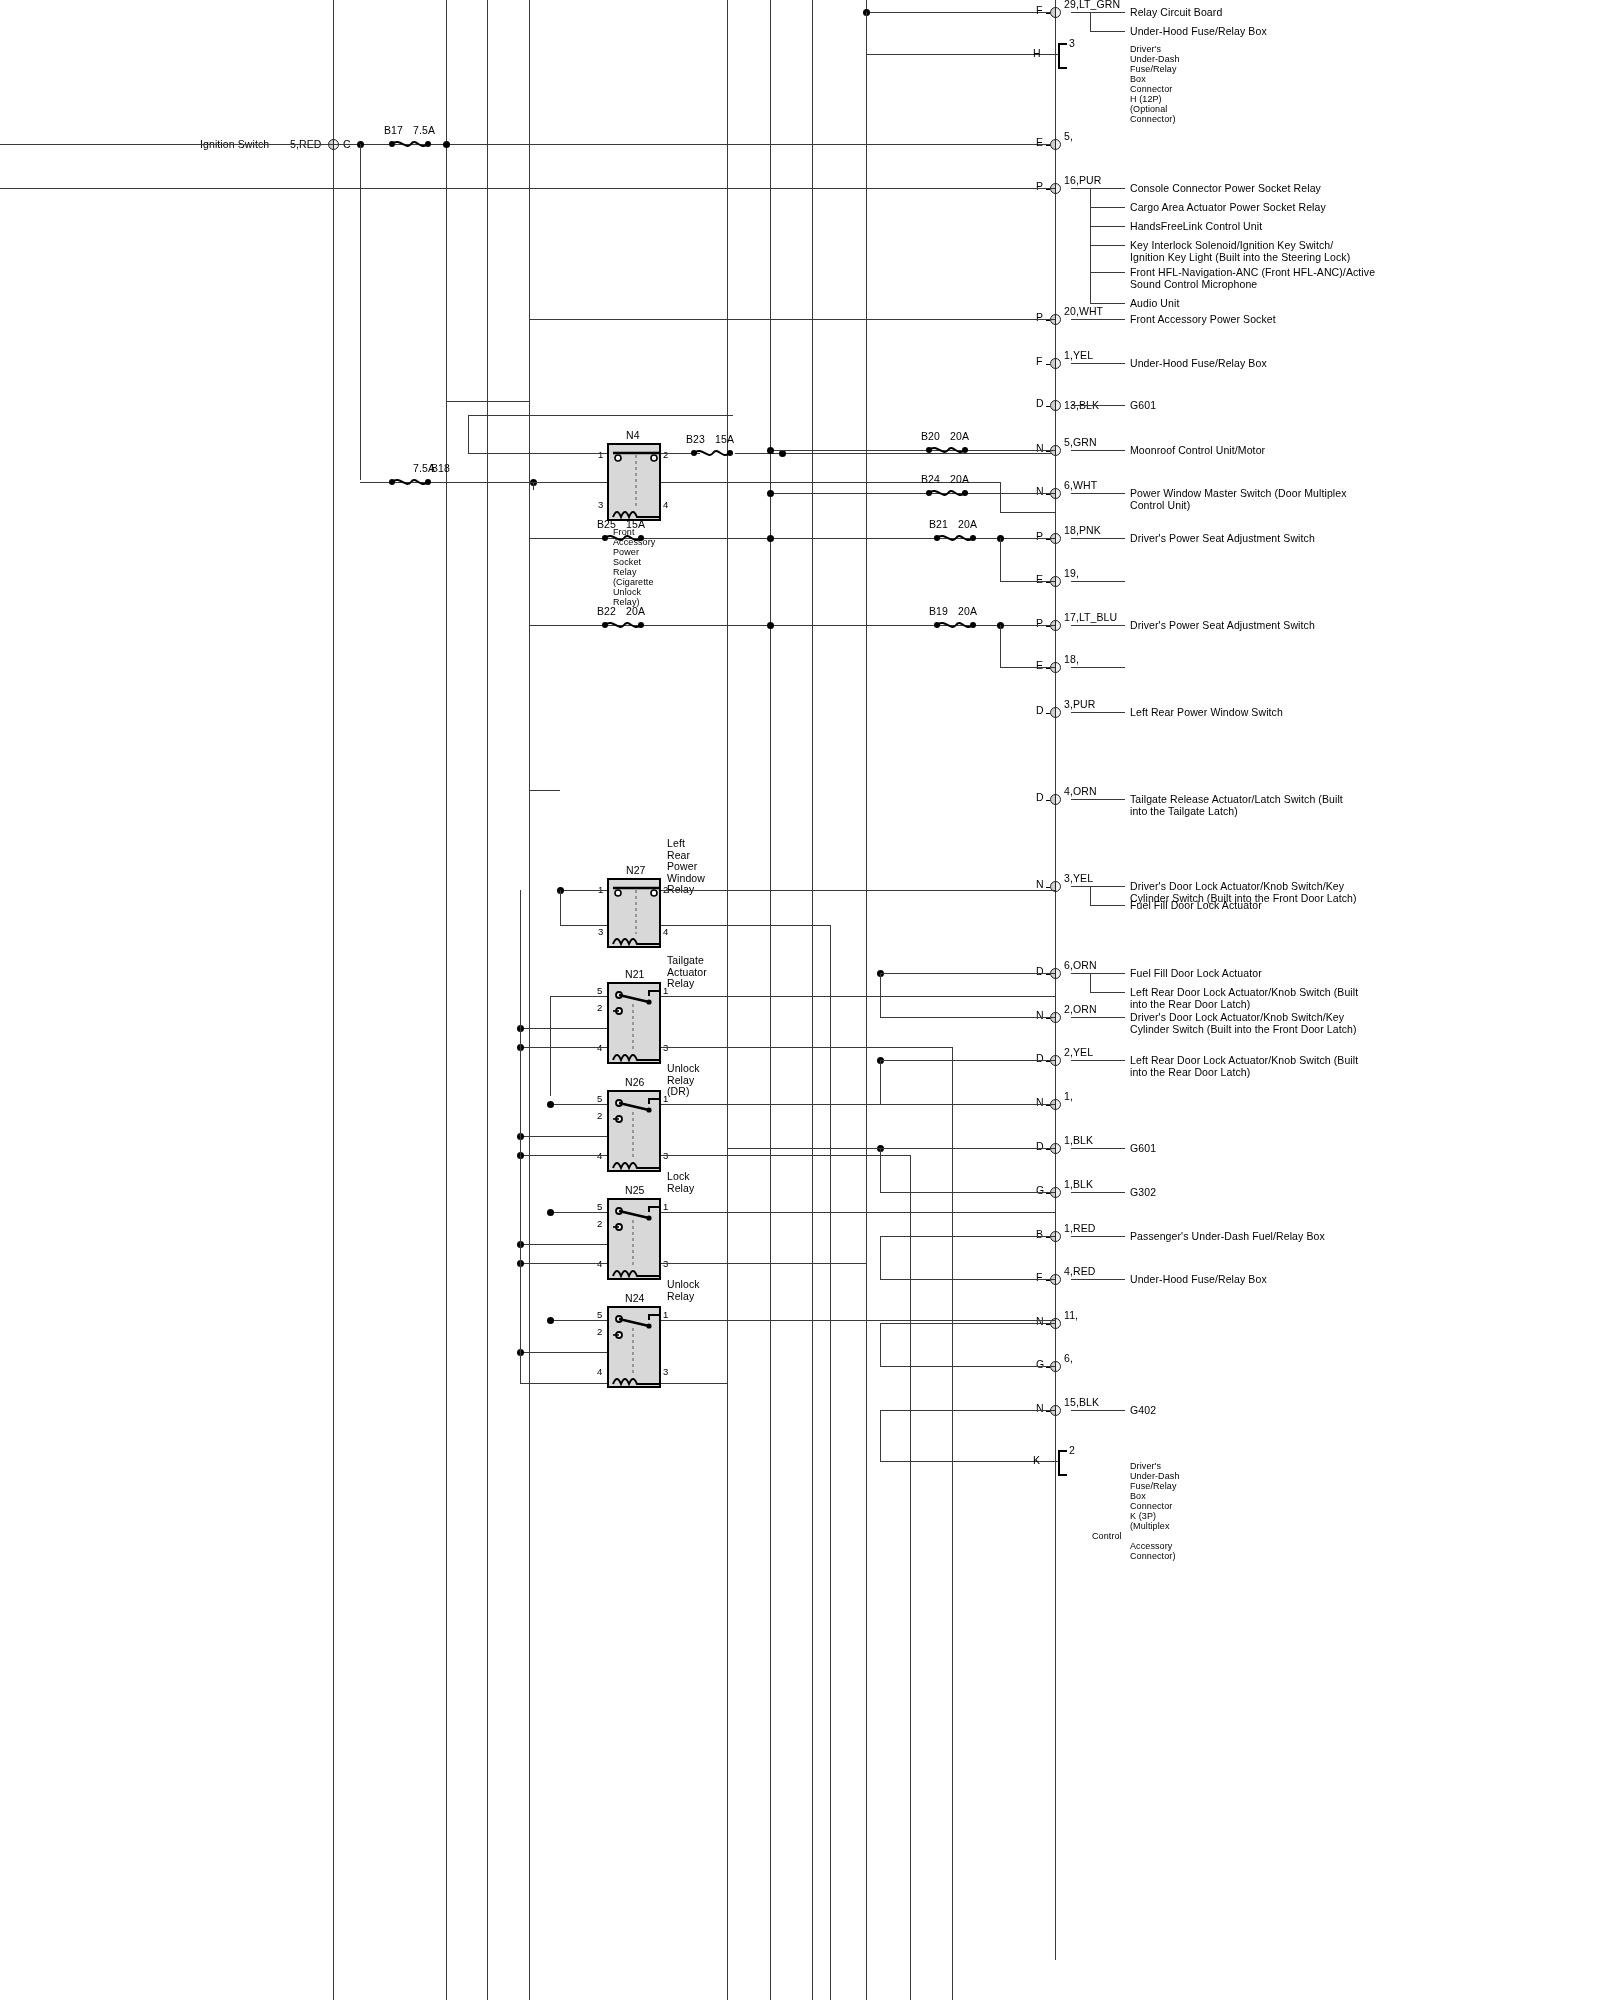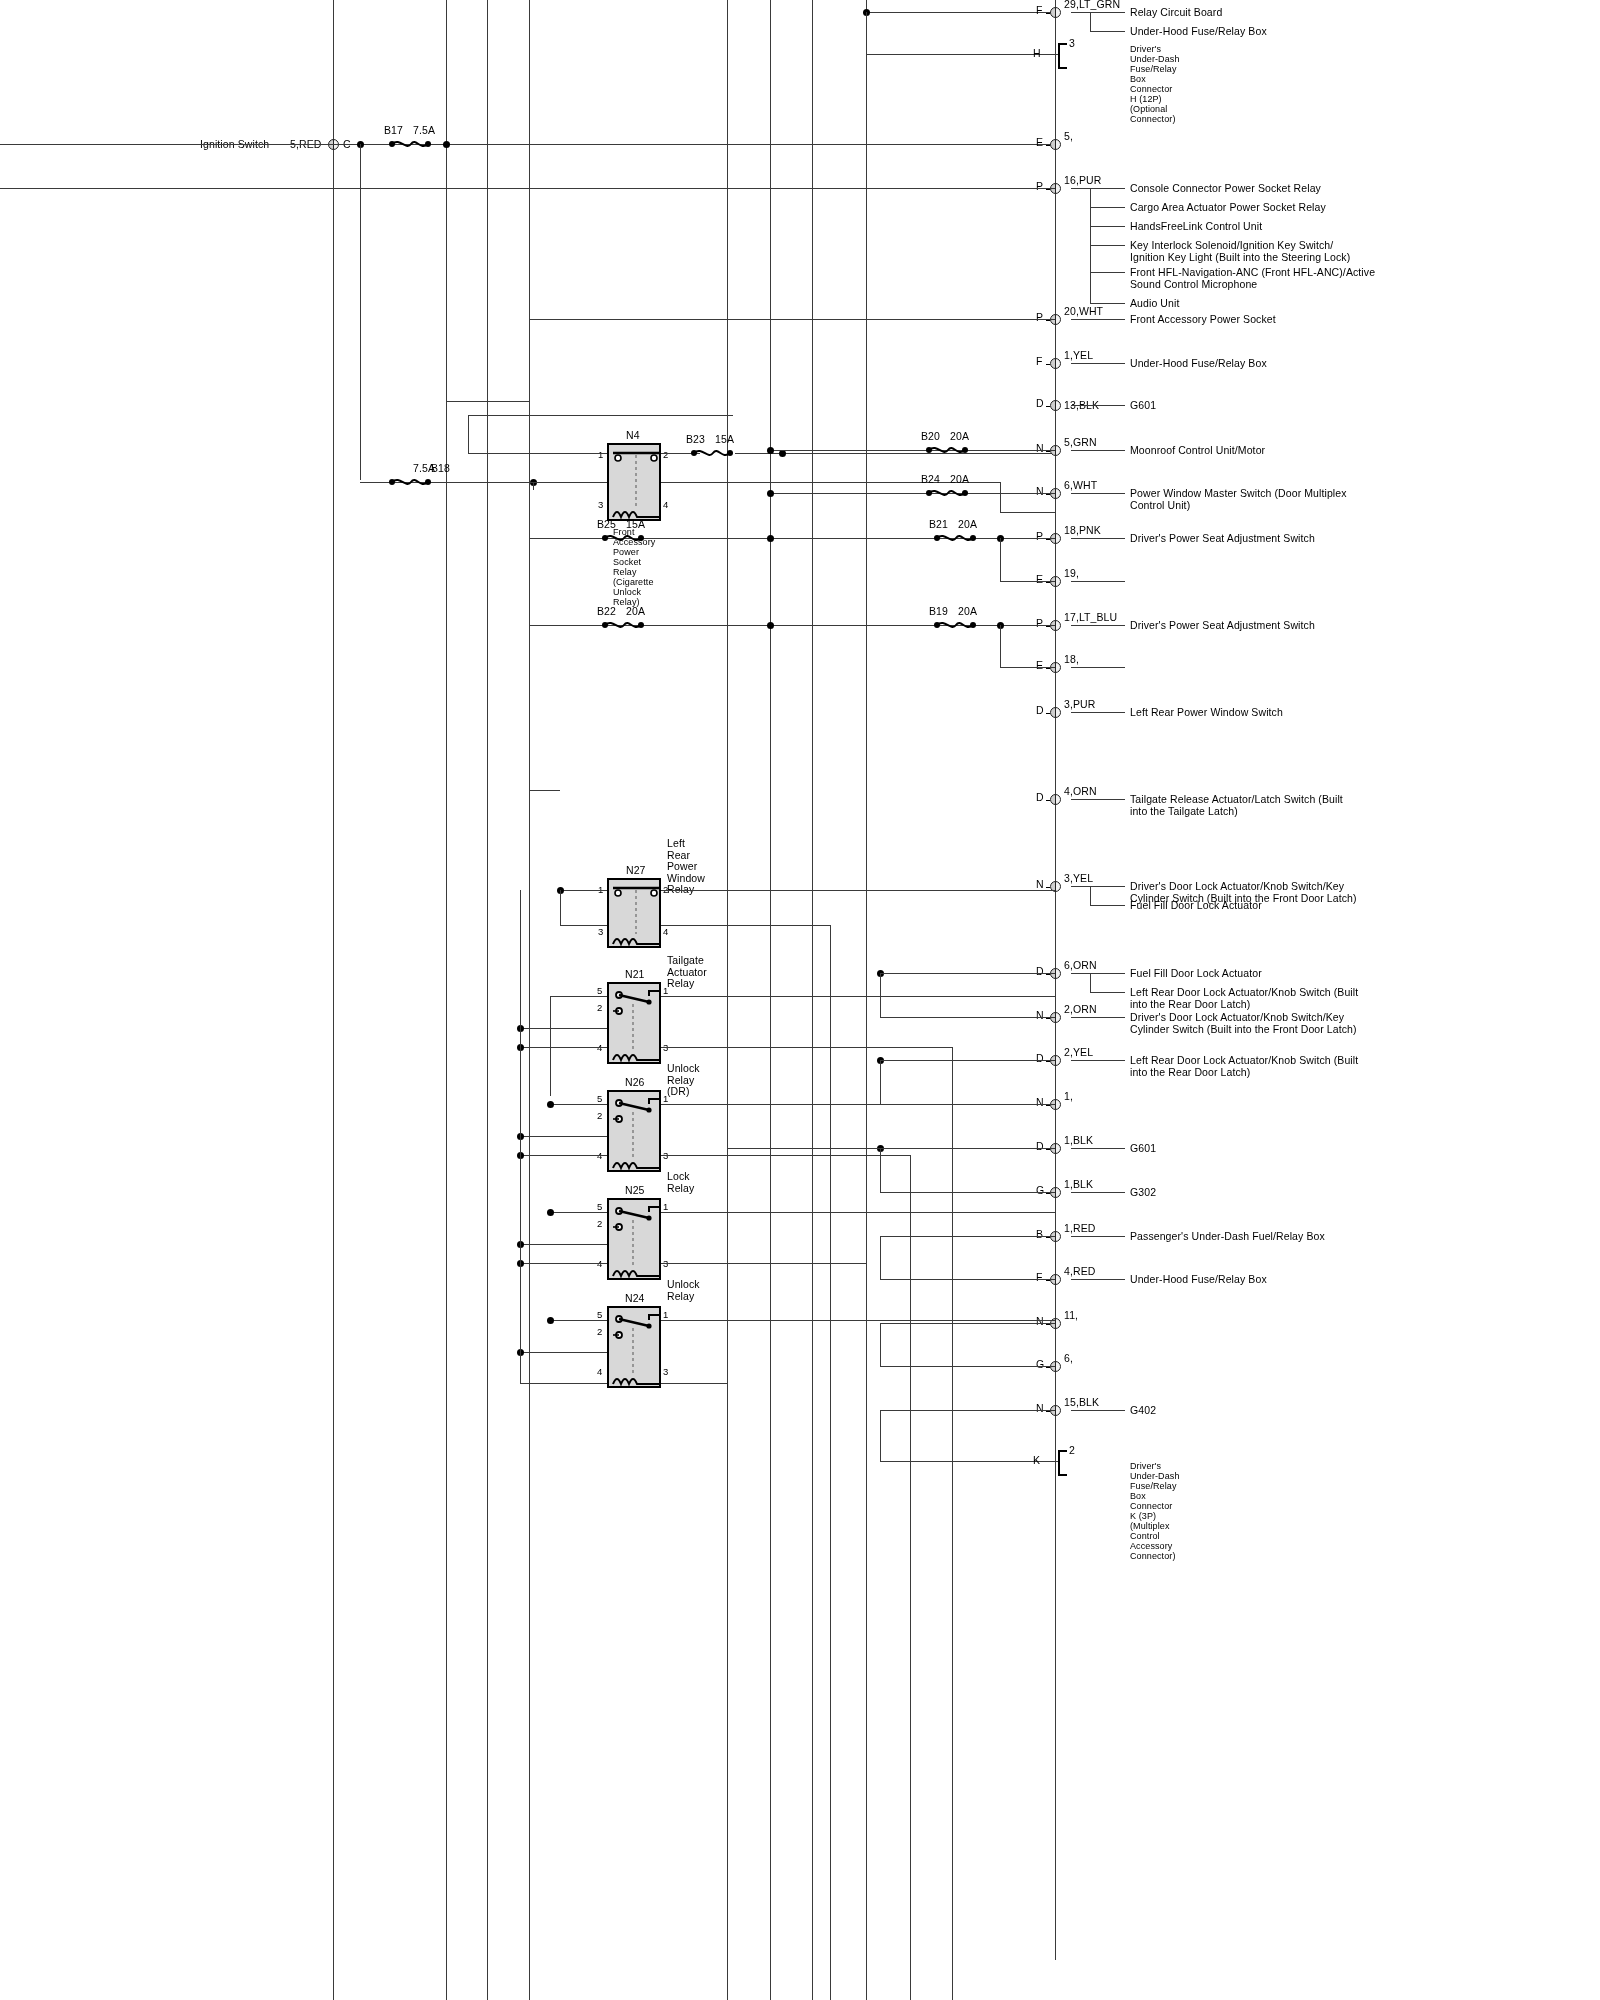--- a/index.html
+++ b/index.html
@@ -536,17 +536,17 @@
     <div class="bracket" style="left: 1058px; top: 1450px; height: 22px;"></div>
     <div class="lbl" style="left: 1033px; top: 1455px;">K</div>
     <div class="lbl" style="left: 1069px; top: 1445px;">2</div>
     <div class="lbl tiny" style="left: 1130px; top: 1461px;">Driver's</div>
     <div class="lbl tiny" style="left: 1130px; top: 1471px;">Under-Dash</div>
     <div class="lbl tiny" style="left: 1130px; top: 1481px;">Fuse/Relay</div>
     <div class="lbl tiny" style="left: 1130px; top: 1491px;">Box</div>
     <div class="lbl tiny" style="left: 1130px; top: 1501px;">Connector</div>
     <div class="lbl tiny" style="left: 1130px; top: 1511px;">K (3P)</div>
     <div class="lbl tiny" style="left: 1130px; top: 1521px;">(Multiplex</div>
-    <div class="lbl tiny" style="left: 1130px; top: 1531px;">Control</div>
+    <div class="lbl tiny" style="left: 1092px; top: 1531px;">Control</div>
     <div class="lbl tiny" style="left: 1130px; top: 1541px;">Accessory</div>
     <div class="lbl tiny" style="left: 1130px; top: 1551px;">Connector)</div>
     <div class="wire h" style="left: 1055px; top: 1461px; width: 3px;"></div>
   </div>
 
 </body></html>

